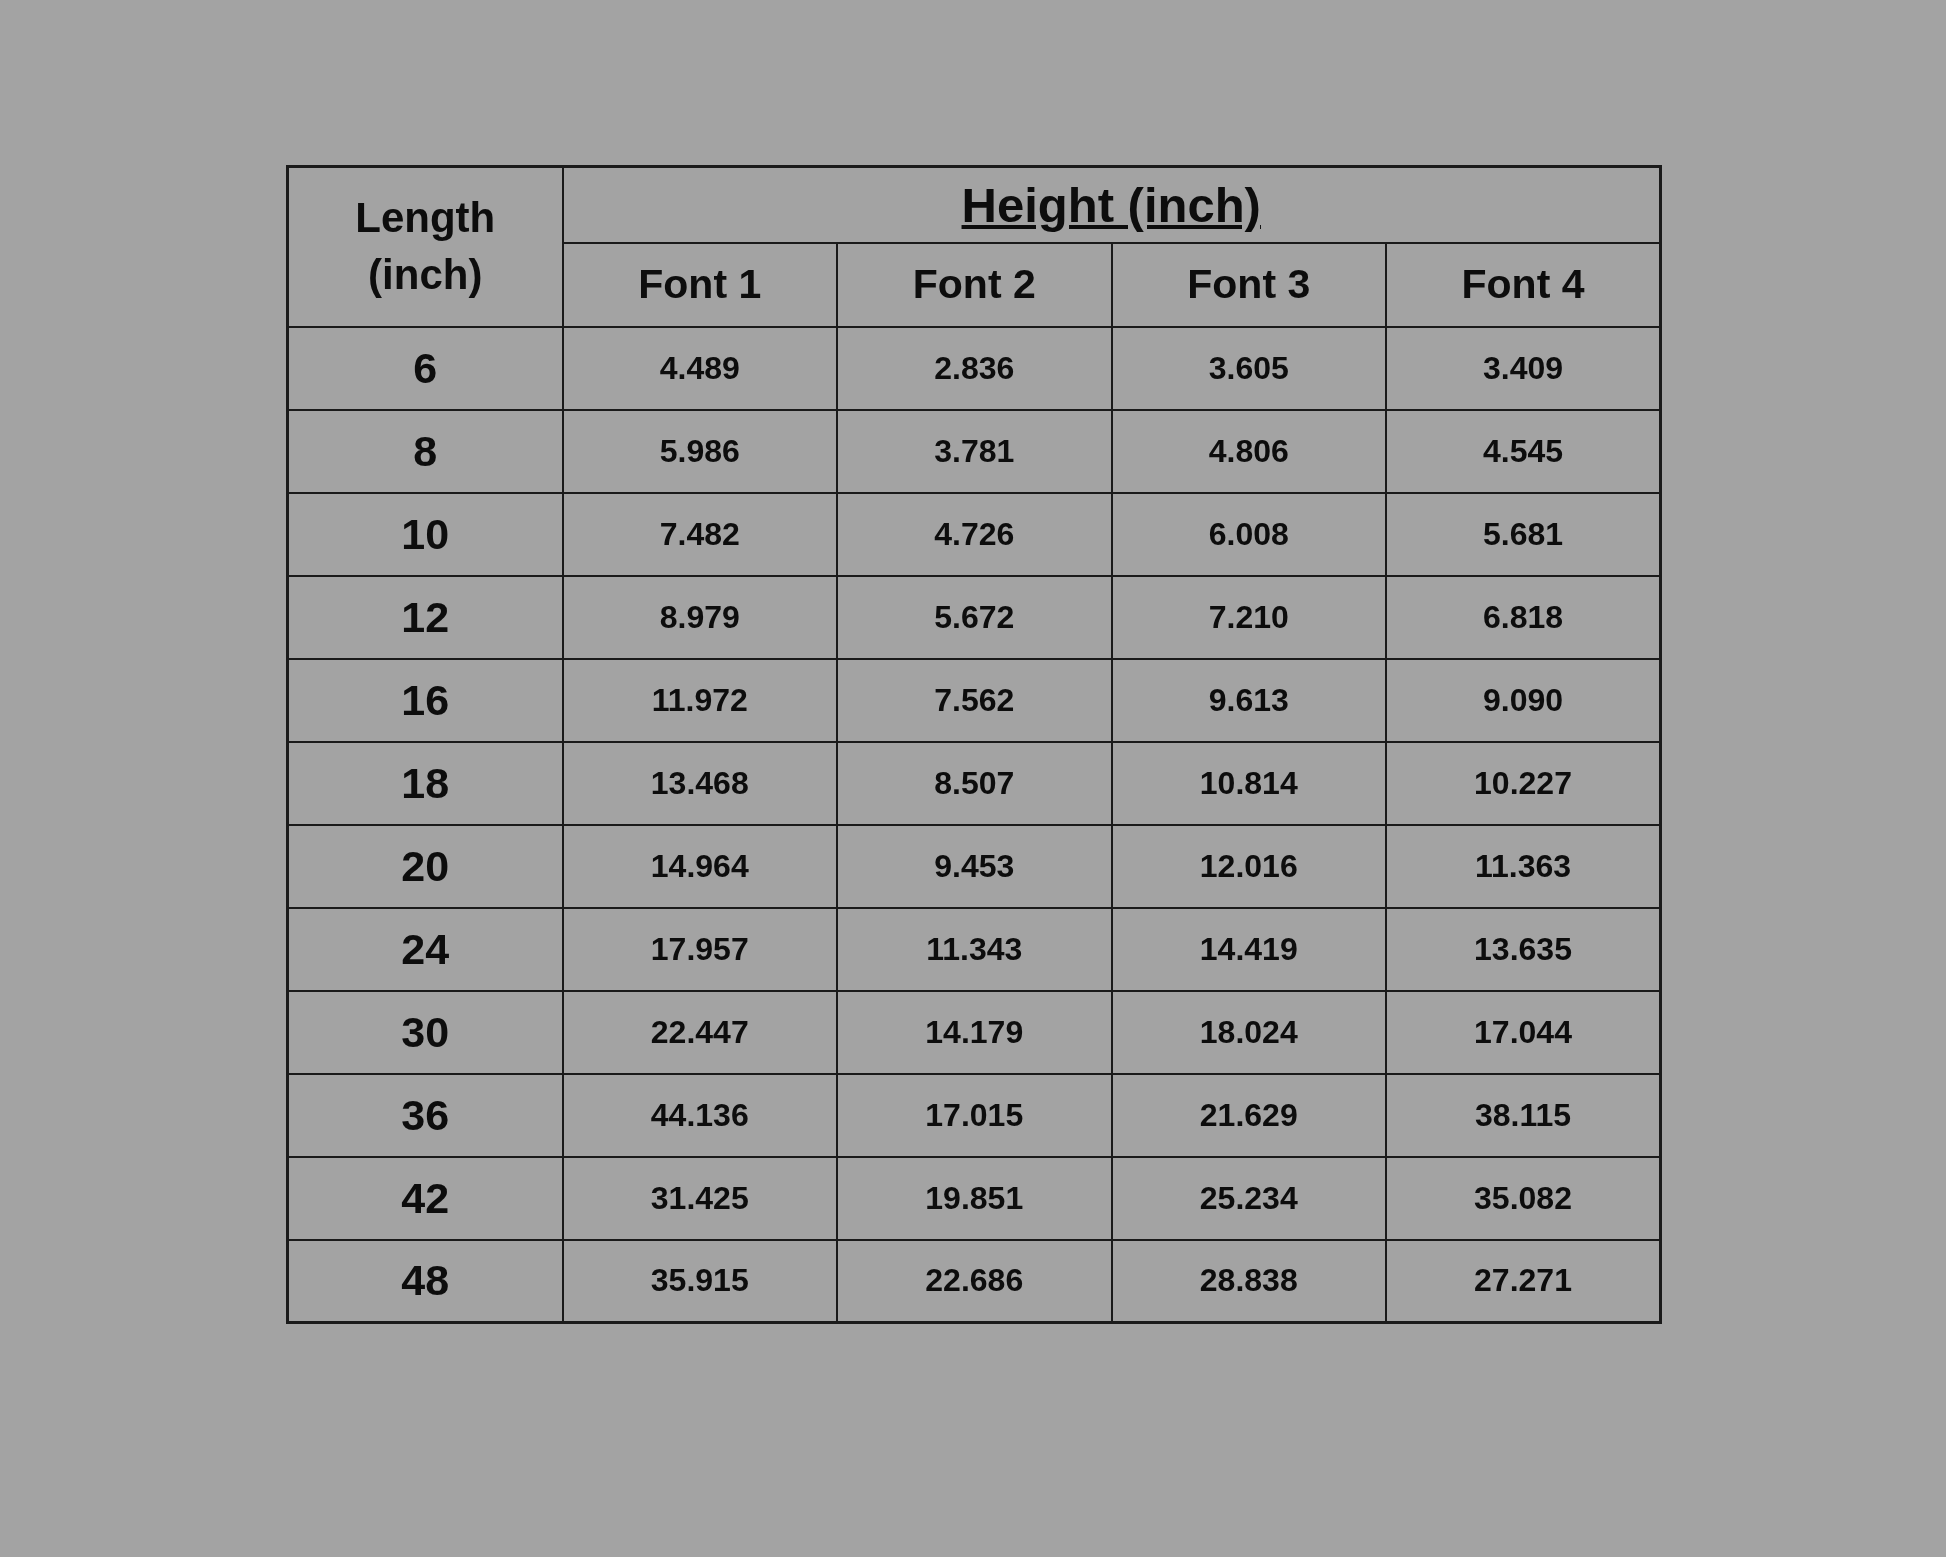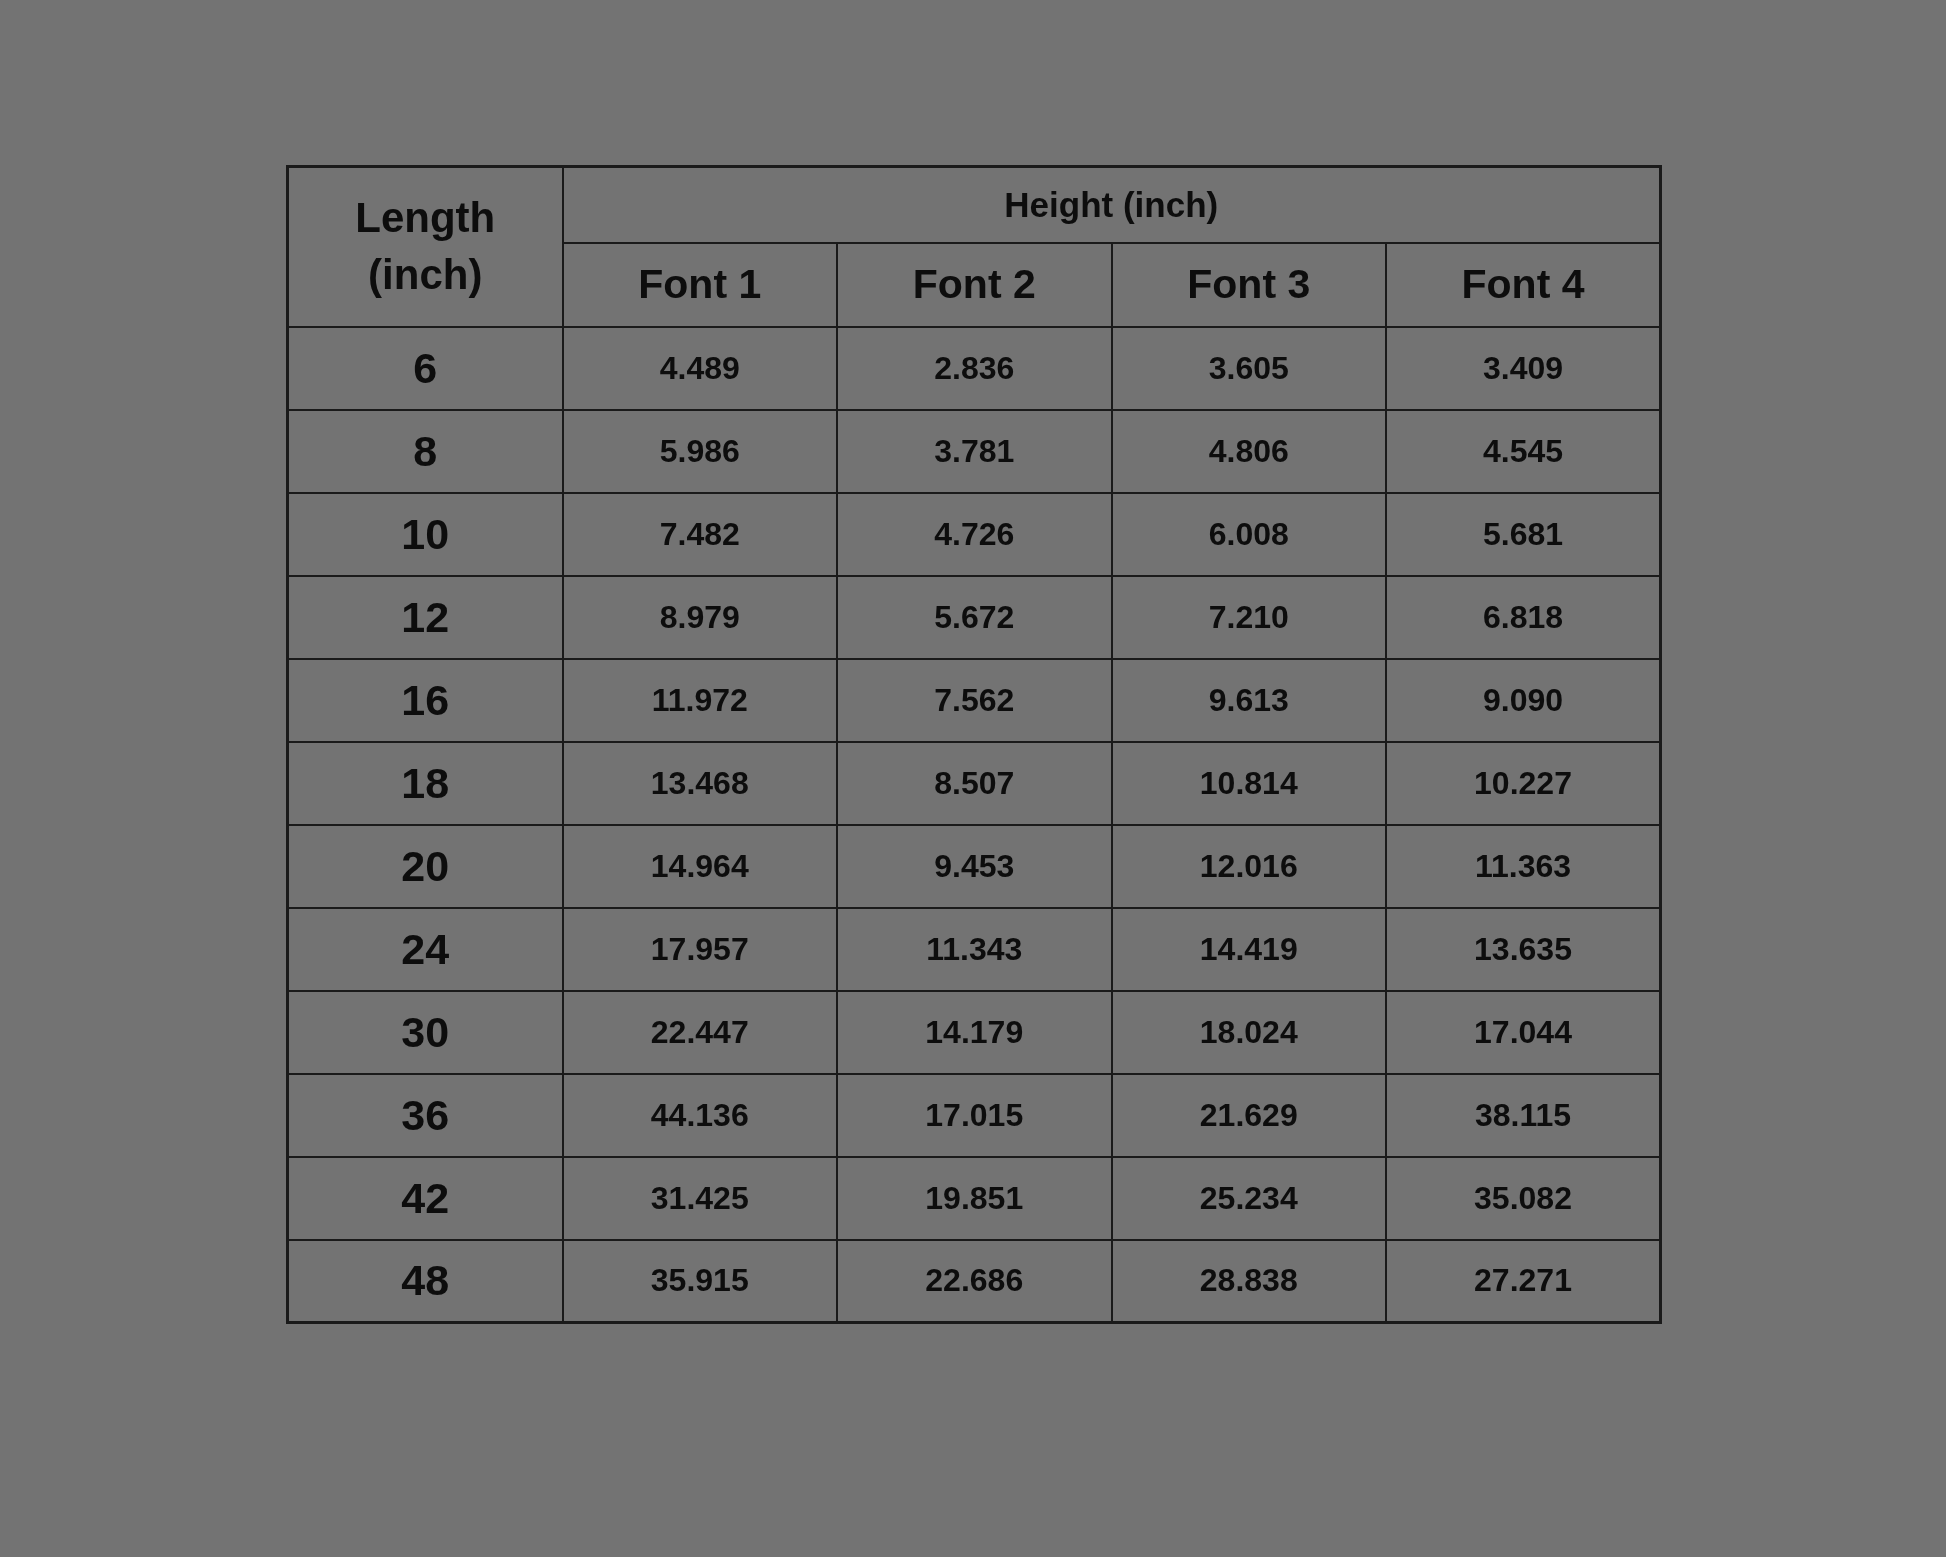--- a/index.html
+++ b/index.html
@@ -1,21 +1,21 @@
 <!DOCTYPE html>
 <html><head>
 <meta charset="utf-8">
 <style>
   * { margin: 0; padding: 0; box-sizing: border-box; }
   html, body { background: #ffffff; }
   .page {
     position: relative;
     width: 1946px;
     height: 1557px;
-    background: #737373;
+    background: #a3a3a3;
     font-family: "Liberation Sans", sans-serif;
     color: #0d0d0d;
     overflow: hidden;
   }
   table.size-table {
     position: absolute;
     left: 286px;
     top: 165px;
     width: 1376px;
     border-collapse: collapse;
@@ -31,21 +31,22 @@
     color: #0d0d0d;
     overflow: hidden;
   }
   th.corner-cell {
     width: 275px;
     font-size: 42px;
     line-height: 1.35;
   }
   th.group-cell {
     height: 76px;
-    font-size: 35px;
+    font-size: 49px;
+    text-decoration: underline;
   }
   th.font-cell {
     height: 84px;
     font-size: 41px;
     width: 275px;
     margin-left: 15px;
   }
   td.length-cell {
     font-size: 43px;
   }

